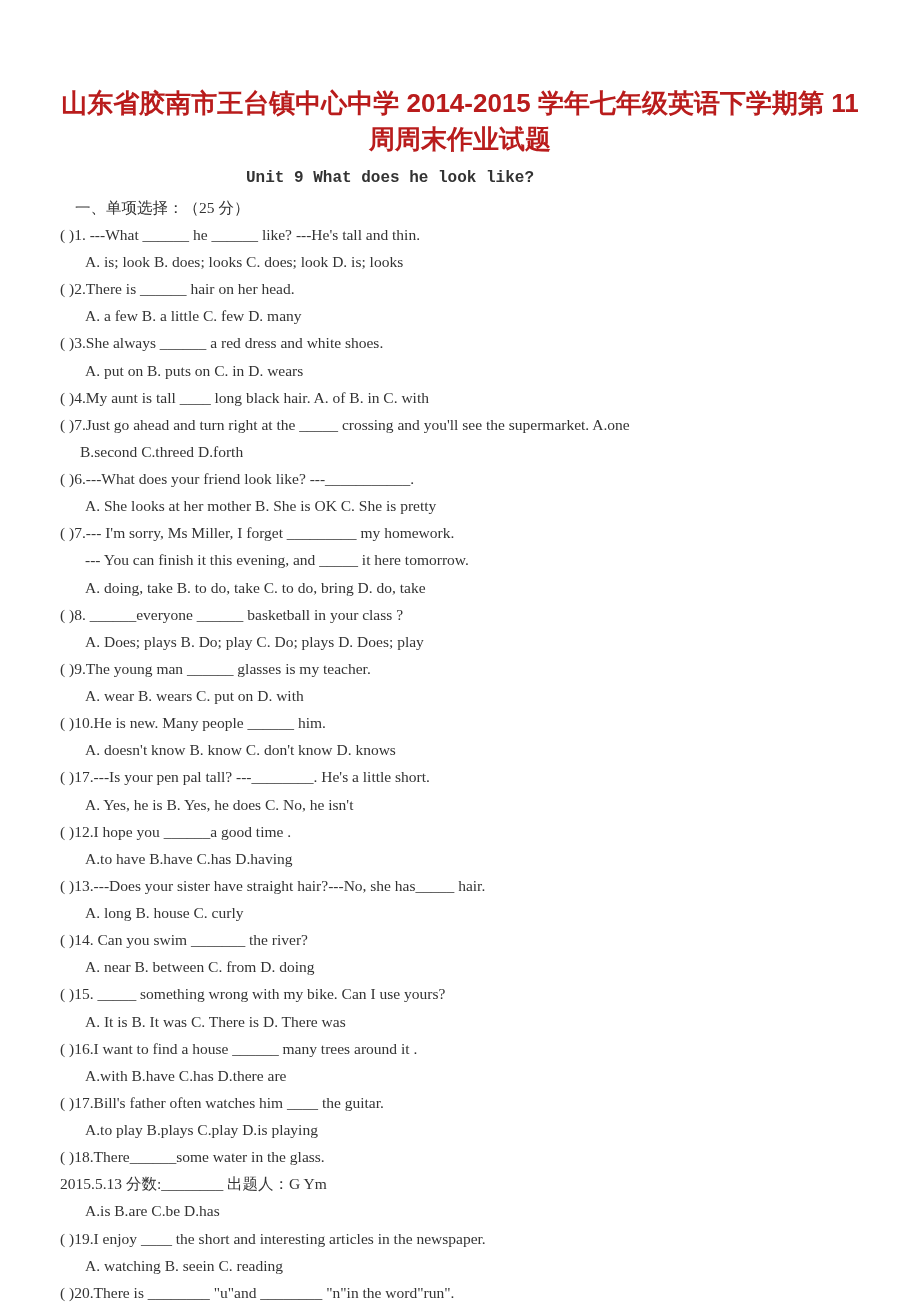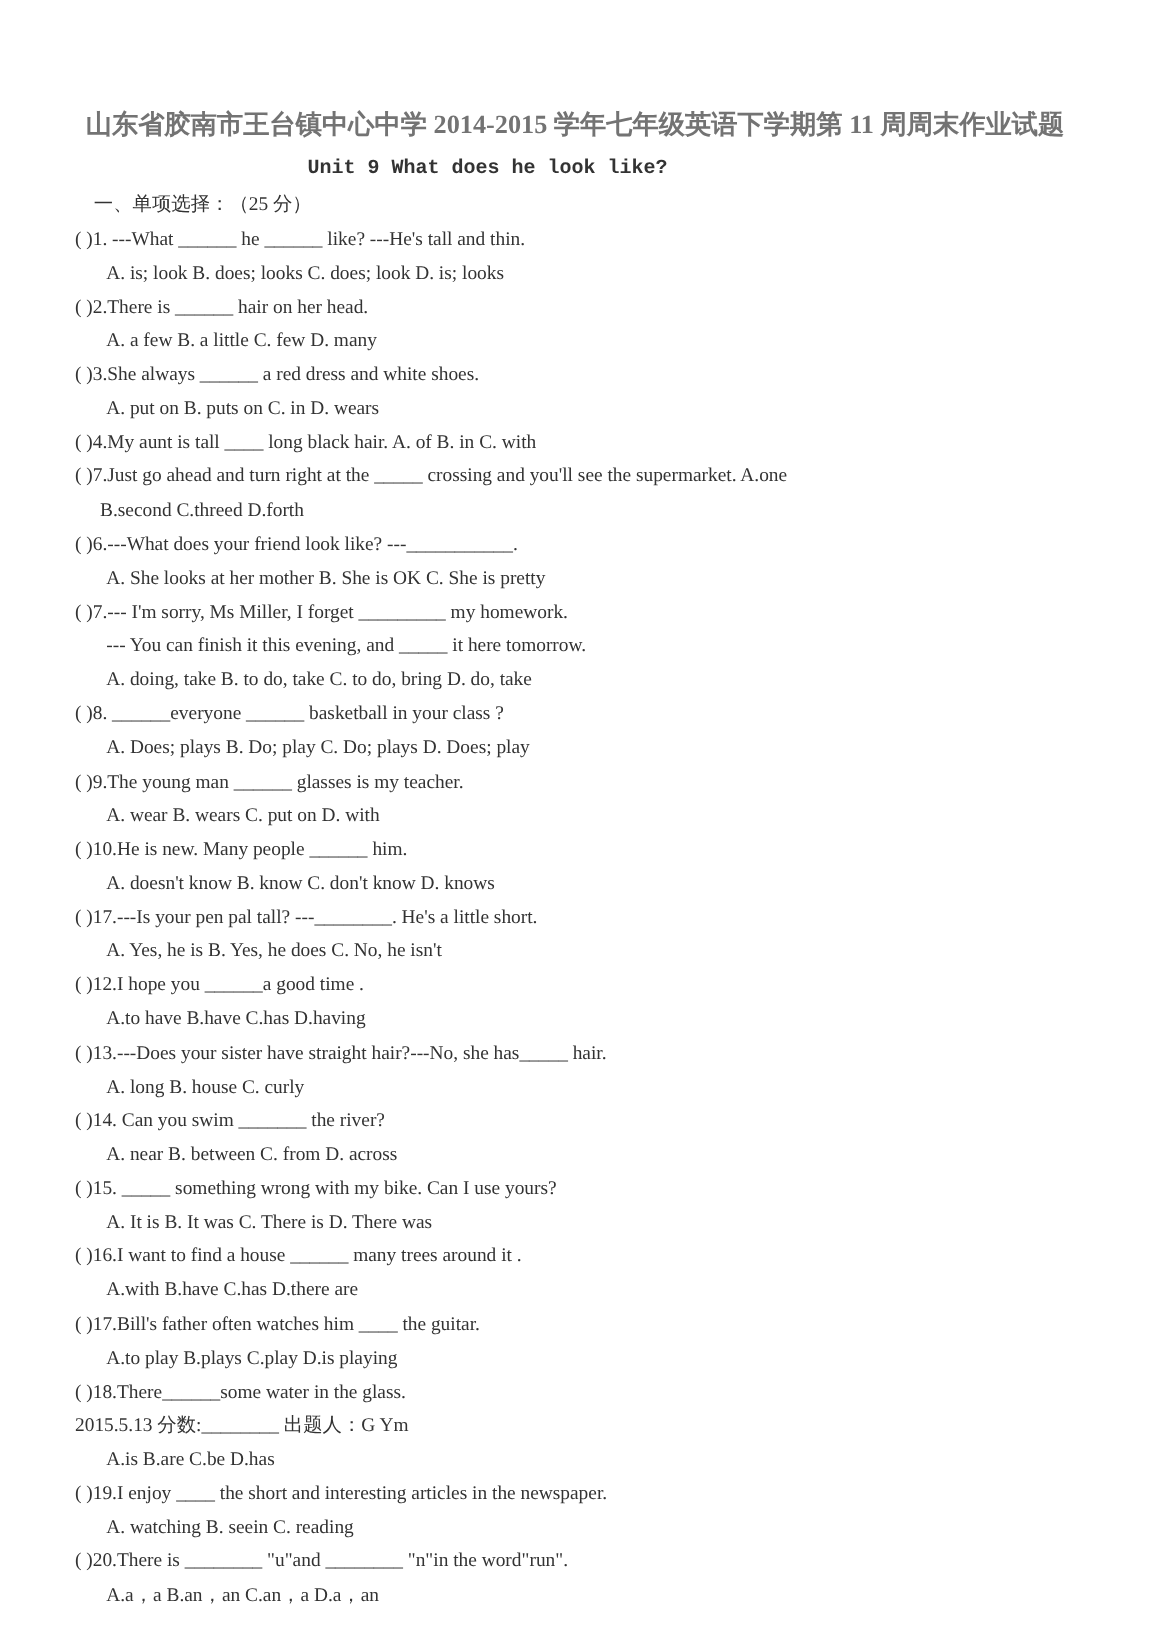--- a/index.html
+++ b/index.html
@@ -7,23 +7,23 @@
       font-size: 15.5px;
       line-height: 1.75;
       margin: 0;
       padding: 85px 60px 40px 60px;
       background: white;
       color: #333;
       width: 920px;
       box-sizing: border-box;
     }
     .title {
-      color: #737373;
-      font-family: Liberation Serif, serif;
-      font-size: 21px;
+      color: #b91c1c;
+      font-family: Liberation Sans, sans-serif;
+      font-size: 26px;
       font-weight: bold;
       text-align: center;
       line-height: 1.4;
       margin-bottom: 6px;
     }
     .subtitle {
       font-family: "Courier New", monospace;
       font-weight: bold;
       text-align: center;
       font-size: 16px;
@@ -83,21 +83,21 @@
 <div class="q">(  )17.---Is your pen pal tall?     ---________. He's a little short.</div>
 <div class="opts">A. Yes, he is     B. Yes, he does    C. No, he isn't</div>
 
 <div class="q">(   )12.I hope you ______a good time .</div>
 <div class="opts">A.to have        B.have      C.has      D.having</div>
 
 <div class="q">(  )13.---Does your sister have straight hair?---No, she has_____ hair.</div>
 <div class="opts">A. long        B. house        C. curly</div>
 
 <div class="q">(   )14. Can you swim _______ the river?</div>
-<div class="opts">A. near     B. between     C. from      D. across</div>
+<div class="opts">A. near     B. between     C. from      D. doing</div>
 
 <div class="q">(   )15. _____ something wrong with my bike. Can I use yours?</div>
 <div class="opts">A. It is   B. It was   C. There is   D. There was</div>
 
 <div class="q">(   )16.I want to find a house ______ many trees around it .</div>
 <div class="opts">A.with       B.have       C.has       D.there are</div>
 
 <div class="q">(   )17.Bill's father often watches him ____ the guitar.</div>
 <div class="opts">A.to play      B.plays       C.play       D.is playing</div>
 

